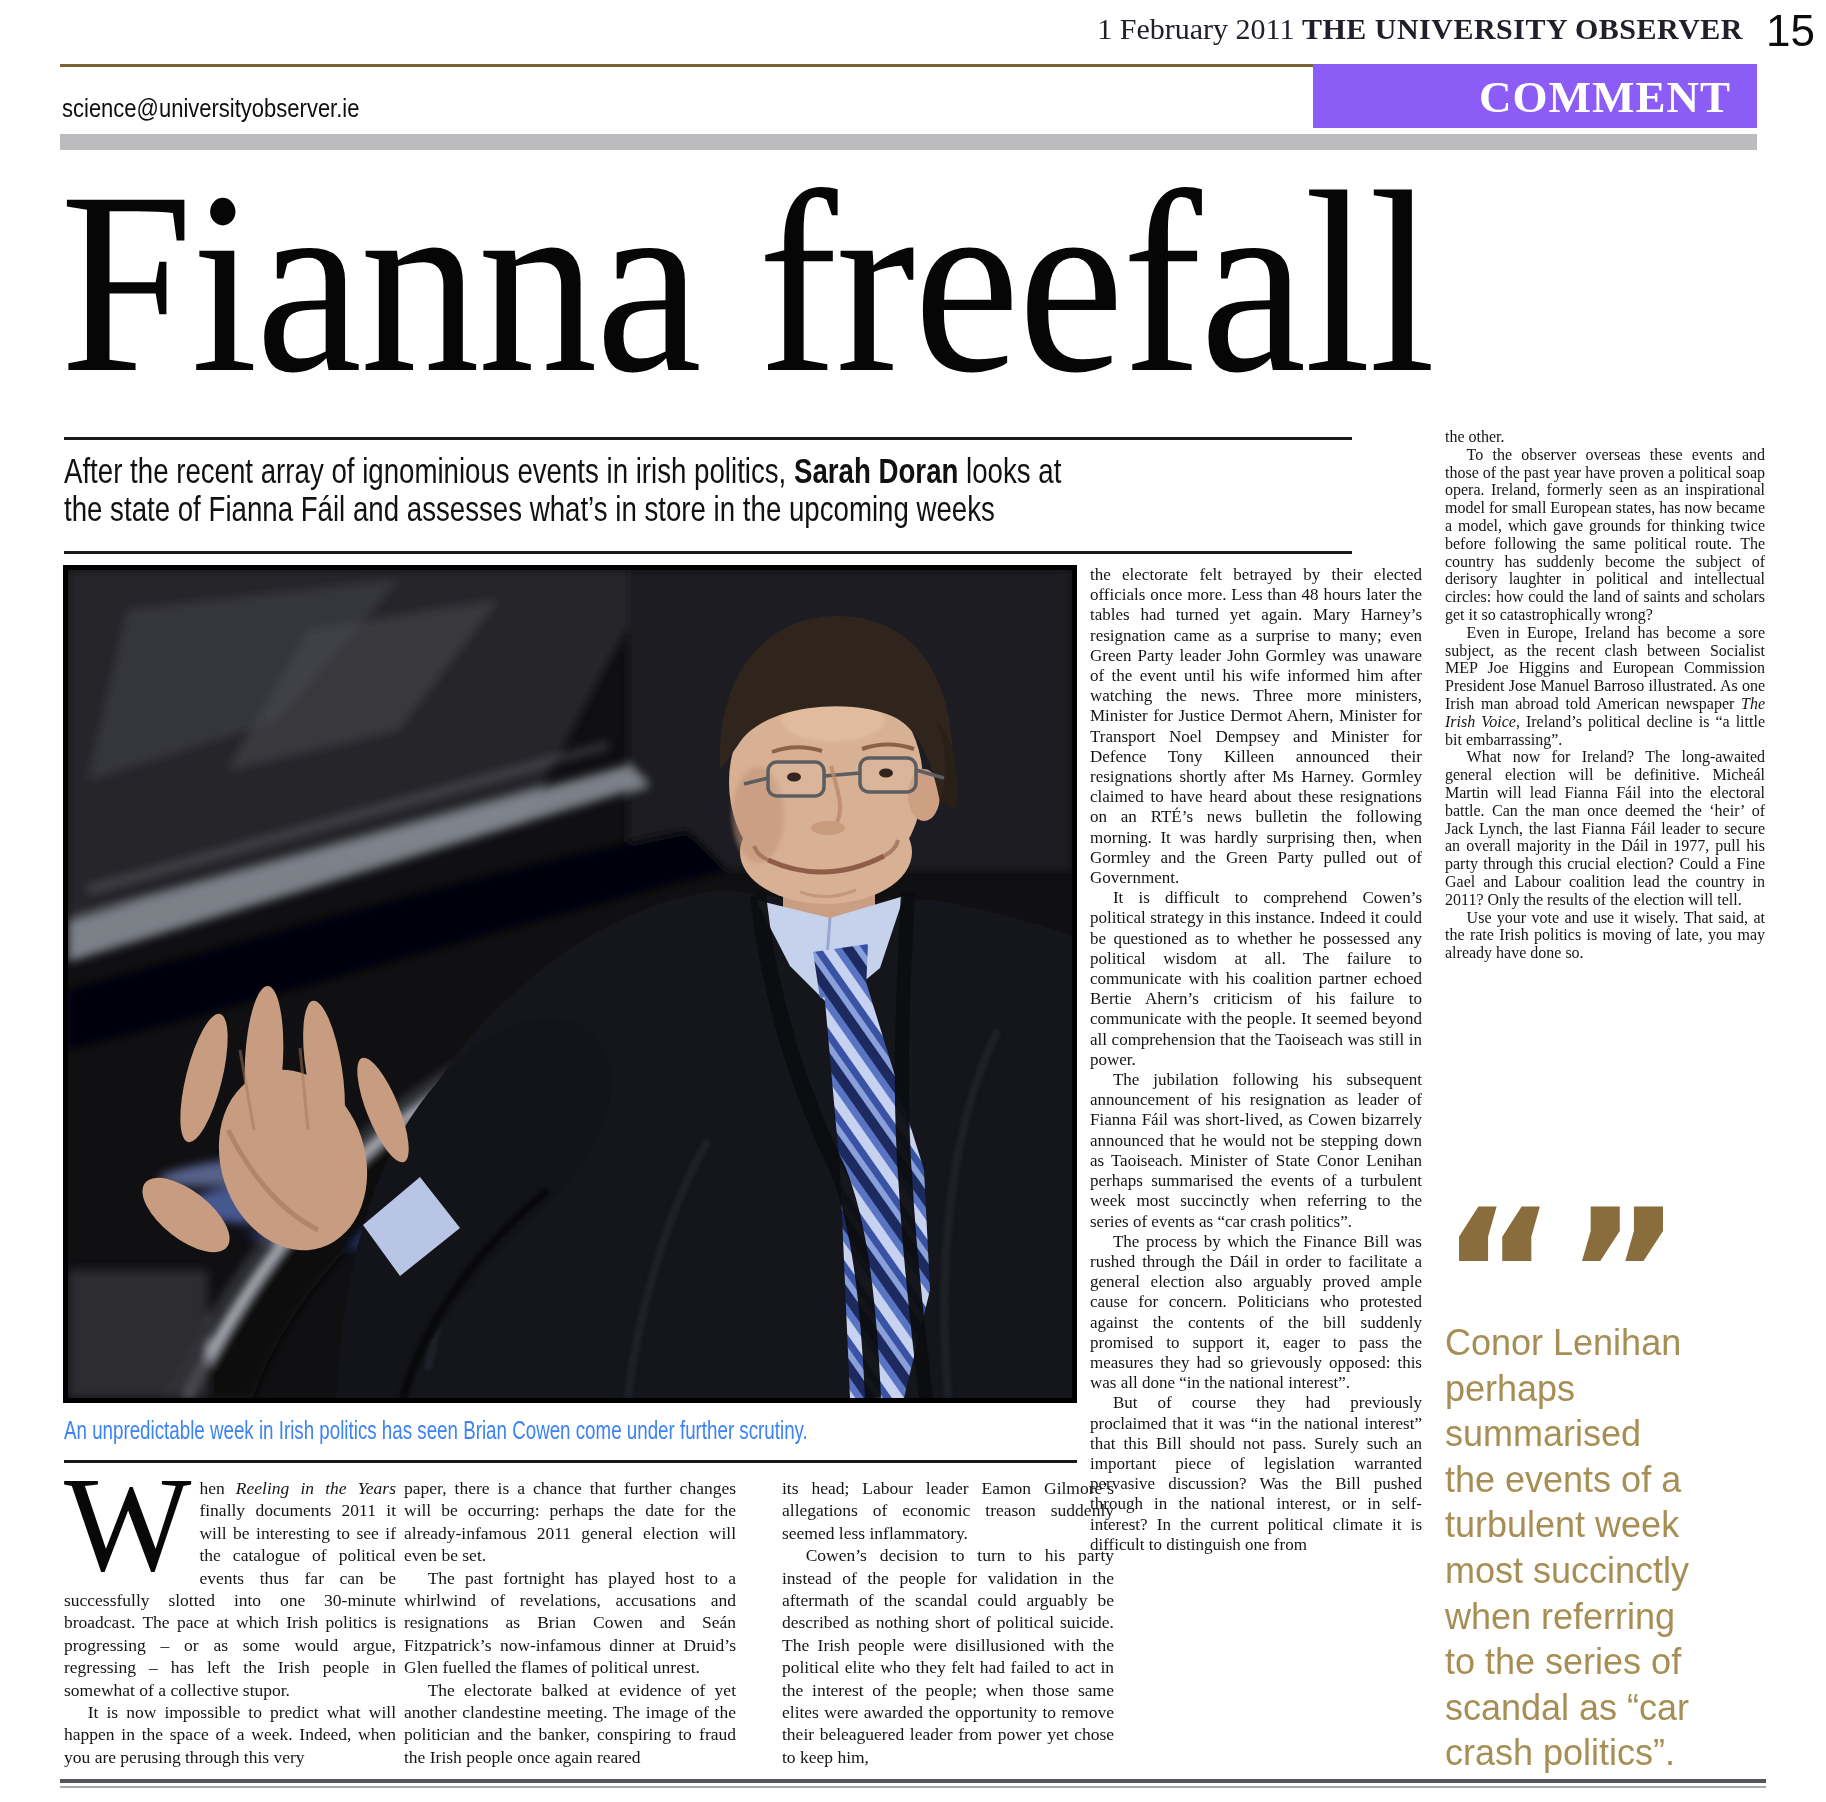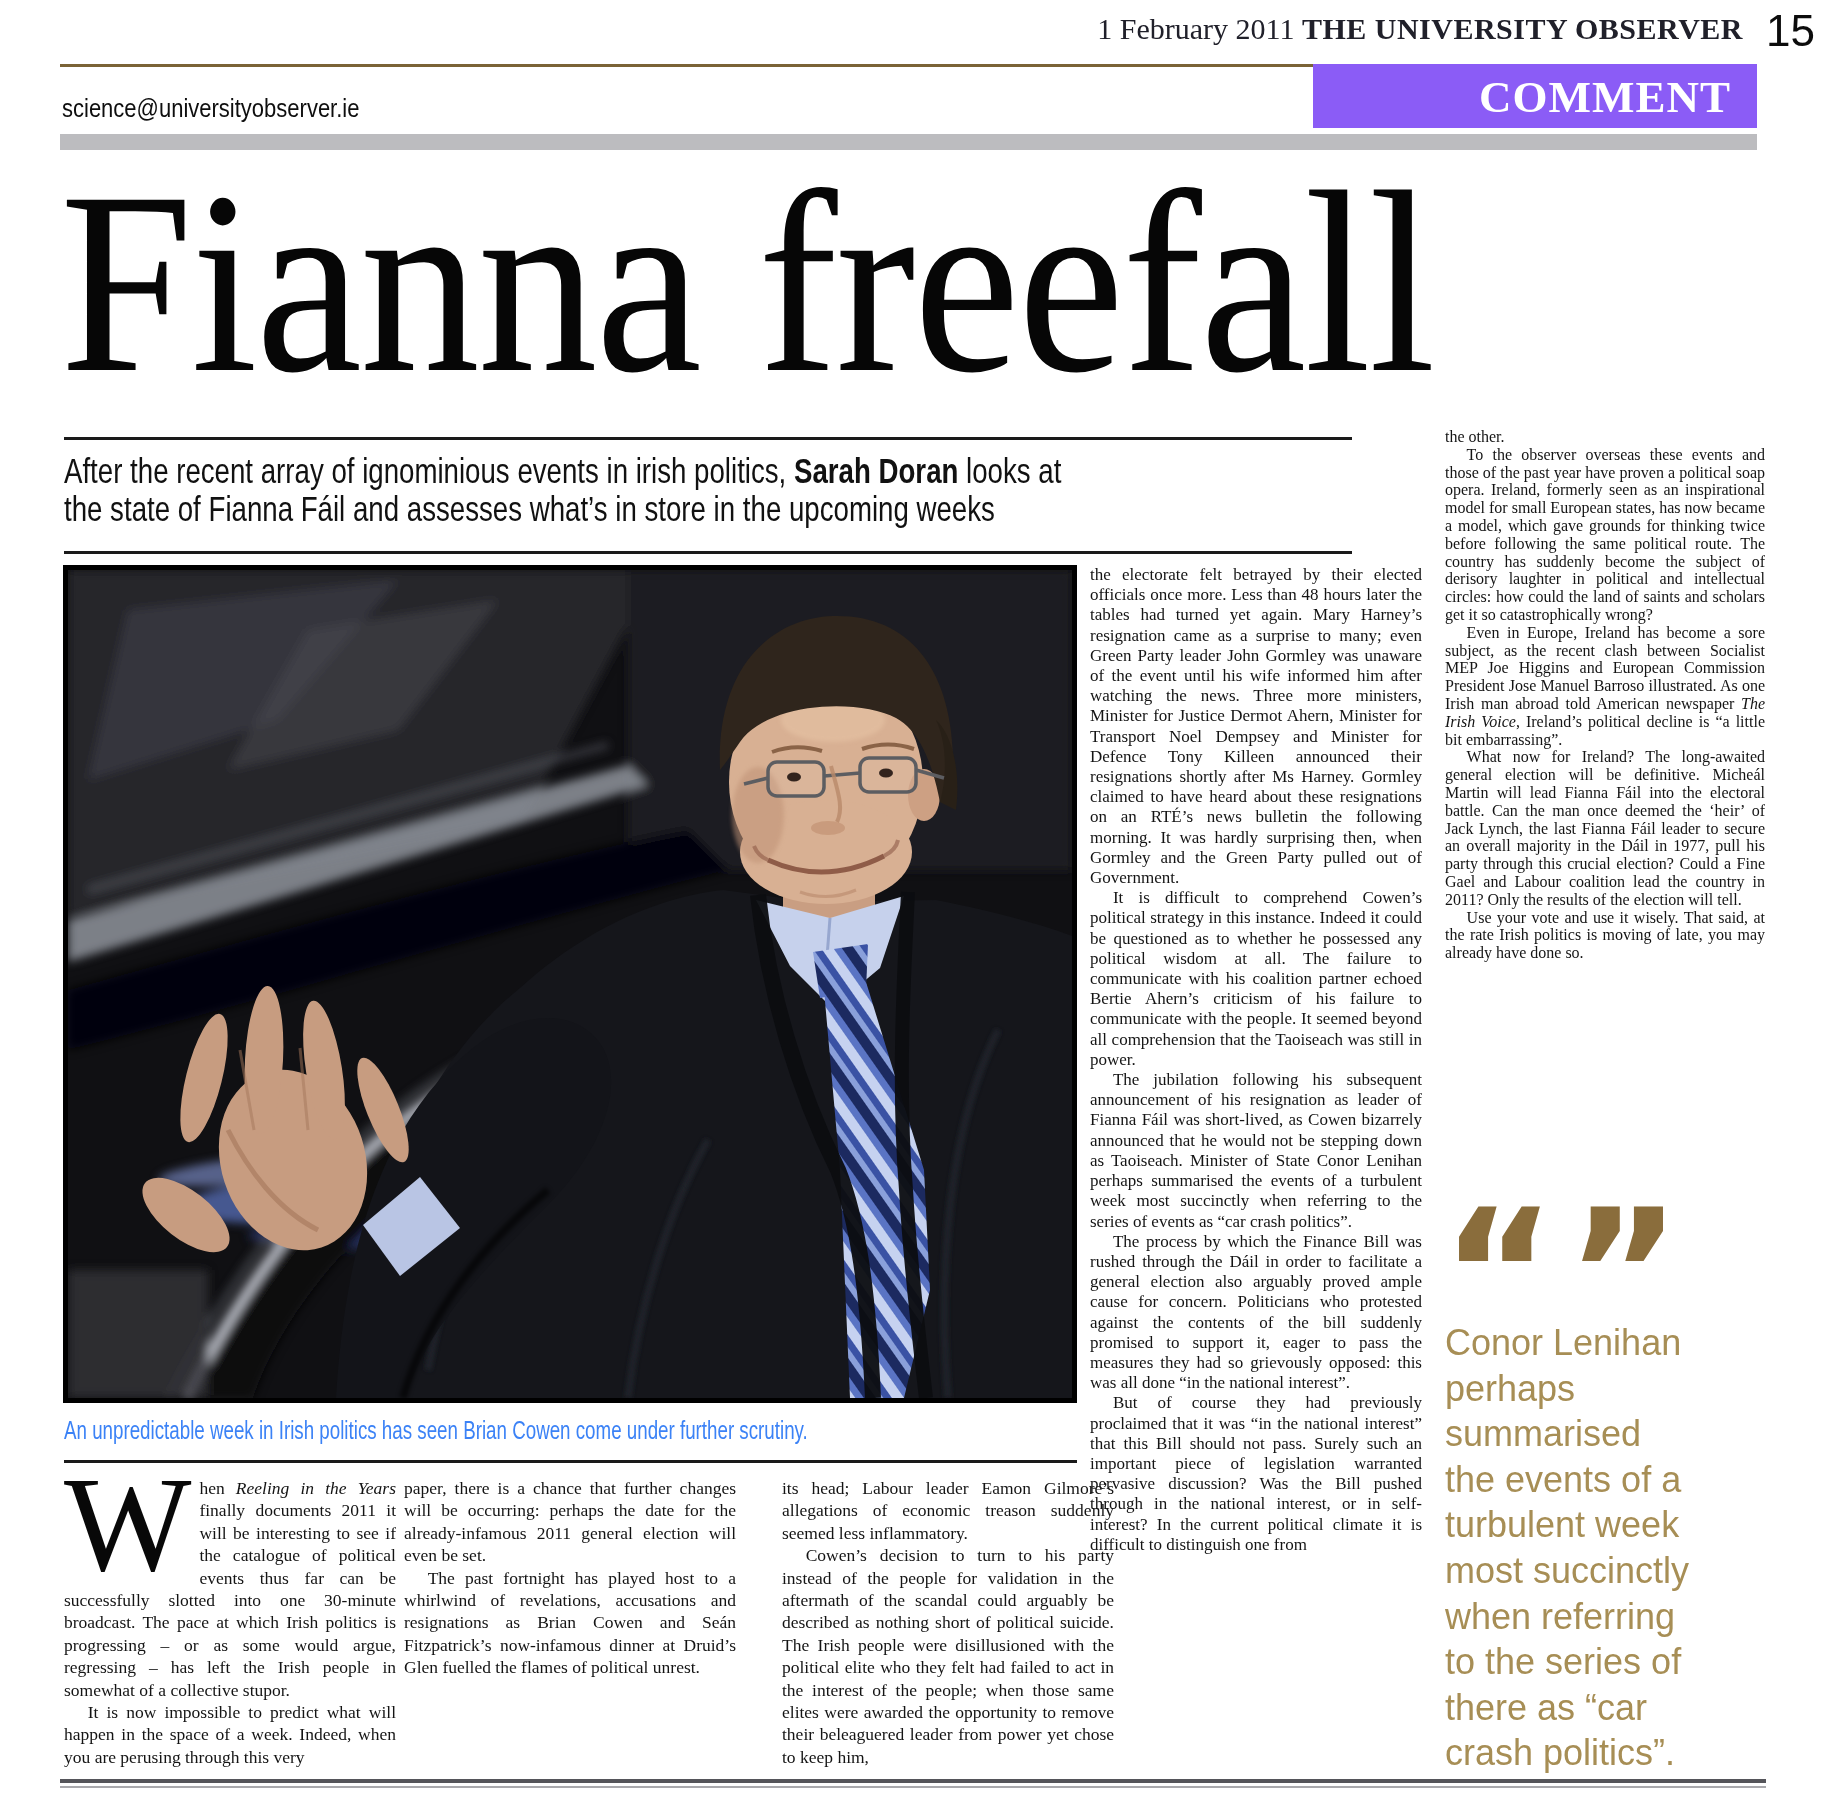--- a/index.html
+++ b/index.html
@@ -170,20 +170,21 @@
 <div class="abs caption"><span class="cx75">An unpredictable week in Irish politics has seen Brian Cowen come under further scrutiny.</span></div>
 <div class="abs rule ruleC"></div>
 
 <div class="abs col c123 col1">
   <p class="para"><span class="dropcap">W</span><span>hen </span><i>Reeling in the Years</i><span> finally documents 2011 it will be interesting to see if the catalogue of political events thus far can be successfully slotted into one 30-minute broadcast. The pace at which Irish politics is progressing – or as some would argue, regressing – has left the Irish people in somewhat of a collective stupor.</span></p>
   <p class="para indent">It is now impossible to predict what will happen in the space of a week. Indeed, when you are perusing through this very</p>
 </div>
 <div class="abs col c123 col2">
   <p class="para">paper, there is a chance that further changes will be occurring: perhaps the date for the already-infamous 2011 general election will even be set.</p>
   <p class="para indent">The past fortnight has played host to a whirlwind of revelations, accusations and resignations as Brian Cowen and Seán Fitzpatrick’s now-infamous dinner at Druid’s Glen fuelled the flames of political unrest.</p>
+  <p class="para indent">The electorate balked at evidence of yet another clandestine meeting. The image of the politician and the banker, conspiring to fraud the Irish people once again reared</p>
 </div>
 <div class="abs col c123 col3">
   <p class="para">its head; Labour leader Eamon Gilmore’s allegations of economic treason suddenly seemed less inflammatory.</p>
   <p class="para indent">Cowen’s decision to turn to his party instead of the people for validation in the aftermath of the scandal could arguably be described as nothing short of political suicide. The Irish people were disillusioned with the political elite who they felt had failed to act in the interest of the people; when those same elites were awarded the opportunity to remove their beleaguered leader from power yet chose to keep him,</p>
 </div>
 
 <div class="abs col col4">
   <p class="para">the electorate felt betrayed by their elected officials once more. Less than 48 hours later the tables had turned yet again. Mary Harney’s resignation came as a surprise to many; even Green Party leader John Gormley was unaware of the event until his wife informed him after watching the news. Three more ministers, Minister for Justice Dermot Ahern, Minister for Transport Noel Dempsey and Minister for Defence Tony Killeen announced their resignations shortly after Ms Harney. Gormley claimed to have heard about these resignations on an RTÉ’s news bulletin the following morning. It was hardly surprising then, when Gormley and the Green Party pulled out of Government.</p>
   <p class="para indent">It is difficult to comprehend Cowen’s political strategy in this instance. Indeed it could be questioned as to whether he possessed any political wisdom at all. The failure to communicate with his coalition partner echoed Bertie Ahern’s criticism of his failure to communicate with the people. It seemed beyond all comprehension that the Taoiseach was still in power.</p>
   <p class="para indent">The jubilation following his subsequent announcement of his resignation as leader of Fianna Fáil was short-lived, as Cowen bizarrely announced that he would not be stepping down as Taoiseach. Minister of State Conor Lenihan perhaps summarised the events of a turbulent week most succinctly when referring to the series of events as “car crash politics”.</p>
@@ -202,18 +203,18 @@
 <div class="abs qmarks">“”</div>
 <div class="abs pullquote">
   <div>Conor Lenihan</div>
   <div>perhaps</div>
   <div>summarised</div>
   <div>the events of a</div>
   <div>turbulent week</div>
   <div>most succinctly</div>
   <div>when referring</div>
   <div>to the series of</div>
-  <div>there as “car</div>
+  <div>scandal as “car</div>
   <div>crash politics”.</div>
 </div>
 
 <div class="abs botrule1"></div>
 <div class="abs botrule2"></div>
 
 </body></html>

